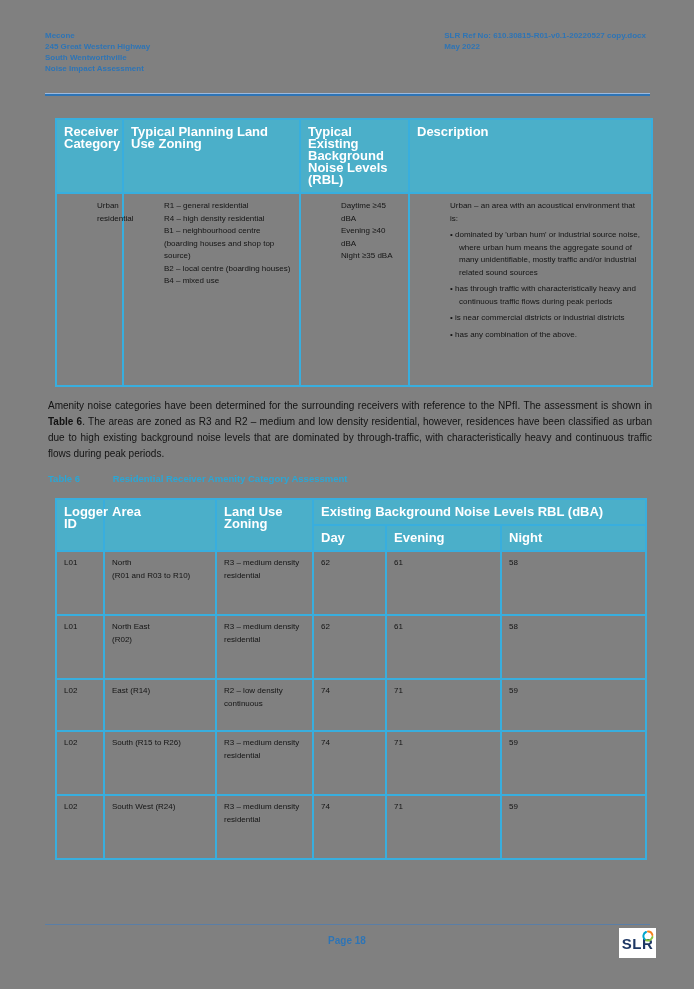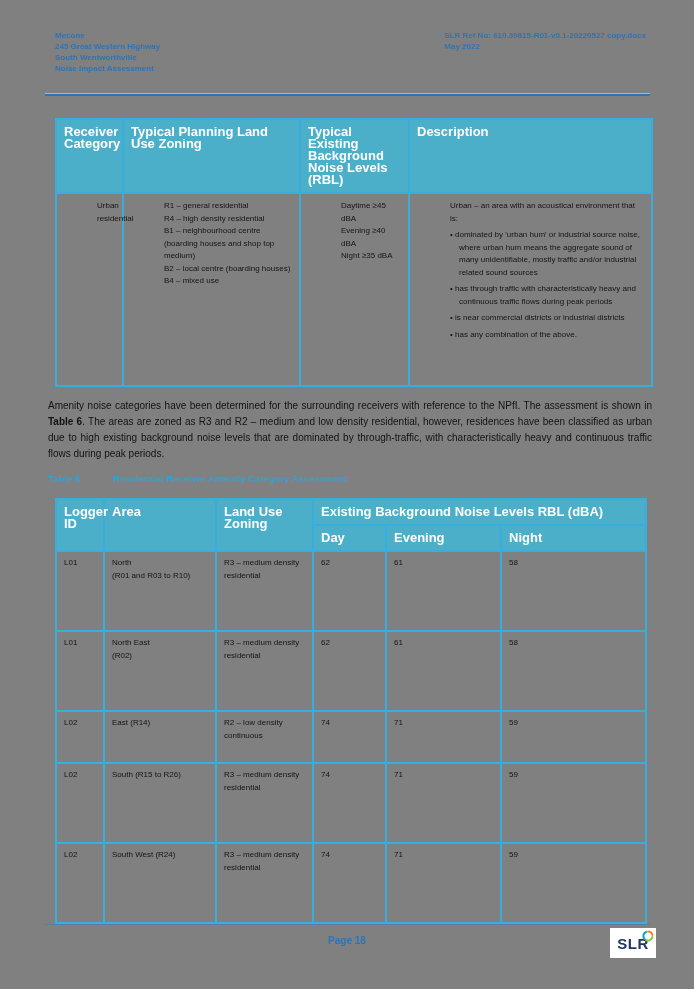--- a/index.html
+++ b/index.html
@@ -7,21 +7,21 @@
   .page {
     position:relative;
     width:694px; height:989px;
     background:#808080;
     font-family:"Liberation Sans", sans-serif;
     color:#1c1c1c;
     overflow:hidden;
     margin:0 auto;
   }
   
-  .header { position:absolute; top:30px; left:55px; right:48px; display:flex; justify-content:space-between; }
+  .header { position:absolute; top:30px; left:45px; right:48px; display:flex; justify-content:space-between; }
   .hdr-left div, .hdr-right div { font-size:8px; line-height:11px; color:#2e74b5; font-weight:bold; }
   .hdr-right { text-align:left; }
   .header-rule { position:absolute; top:93px; left:45px; right:44px; height:0;
     border-top:1px solid #9cb9dd; border-bottom:2px solid #2e74b5; }
 
   
   table { border-collapse:collapse; table-layout:fixed; }
   .t1 { position:absolute; top:118px; left:55px; width:596px; }
   .t1 th, .t1 td, .t6 th, .t6 td { border:2px solid #38aede; vertical-align:top; text-align:left; }
   .t1 th, .t6 th { background:#4bafc9; color:#ffffff; font-size:13px; font-weight:bold; padding:6px 7px; line-height:12px; }
@@ -37,28 +37,28 @@
   .para b { font-weight:bold; }
 
   
   .caption { position:absolute; top:473px; left:48px; font-size:9.5px; font-weight:bold; color:#2aa6d5; }
   .caption .cap-label { display:inline-block; width:62px; }
 
   
   .t6 { position:absolute; top:498px; left:55px; width:590px; }
   .t6 td { font-size:8px; line-height:12.5px; padding:5px 7px; color:#141414; }
   .t6 .pre { white-space:pre-line; }
-  .t6 .r-tall td { height:80px;border-radius:21px; }
+  .t6 .r-tall td { height:64px;border-radius:21px; }
   .t6 .r-mid td  { height:52px; }
 
   
   .footer-rule { position:absolute; top:924px; left:45px; right:44px; border-top:1.5px solid #5a7ea6; }
   .page-num { position:absolute; top:935px; left:0; width:100%; text-align:center;
     font-size:10px; font-weight:bold; color:#2e74b5; }
-  .logo { position:absolute; top:928px; right:38px; width:46px; height:30px; background:#ffffff;
+  .logo { position:absolute; top:928px; right:38px; width:37px; height:30px; background:#ffffff;
     display:flex; align-items:center; justify-content:center; }
   .logo-text { font-size:15px; font-weight:bold; color:#1f3864; letter-spacing:0.5px; line-height:1; }
   .logo-swirl { position:absolute; top:2px; right:2px; }
 </style>
 </head>
 <body>
 
 <div class="page">
 
   <div class="header">
@@ -89,21 +89,21 @@
         <th>Typical Existing Background Noise Levels (RBL)</th>
         <th>Description</th>
       </tr>
     </thead>
     <tbody>
       <tr>
         <td class="cell-tall">Urban residential</td>
         <td class="cell-tall">
           <div>R1 – general residential</div>
           <div>R4 – high density residential</div>
-          <div>B1 – neighbourhood centre (boarding houses and shop top medium)</div>
+          <div>B1 – neighbourhood centre (boarding houses and shop top source)</div>
           <div>B2 – local centre (boarding houses)</div>
           <div>B4 – mixed use</div>
         </td>
         <td class="cell-tall">
           <div>Daytime ≥45 dBA</div>
           <div>Evening ≥40 dBA</div>
           <div>Night ≥35 dBA</div>
         </td>
         <td class="cell-tall">
           <div>Urban – an area with an acoustical environment that is:</div>

